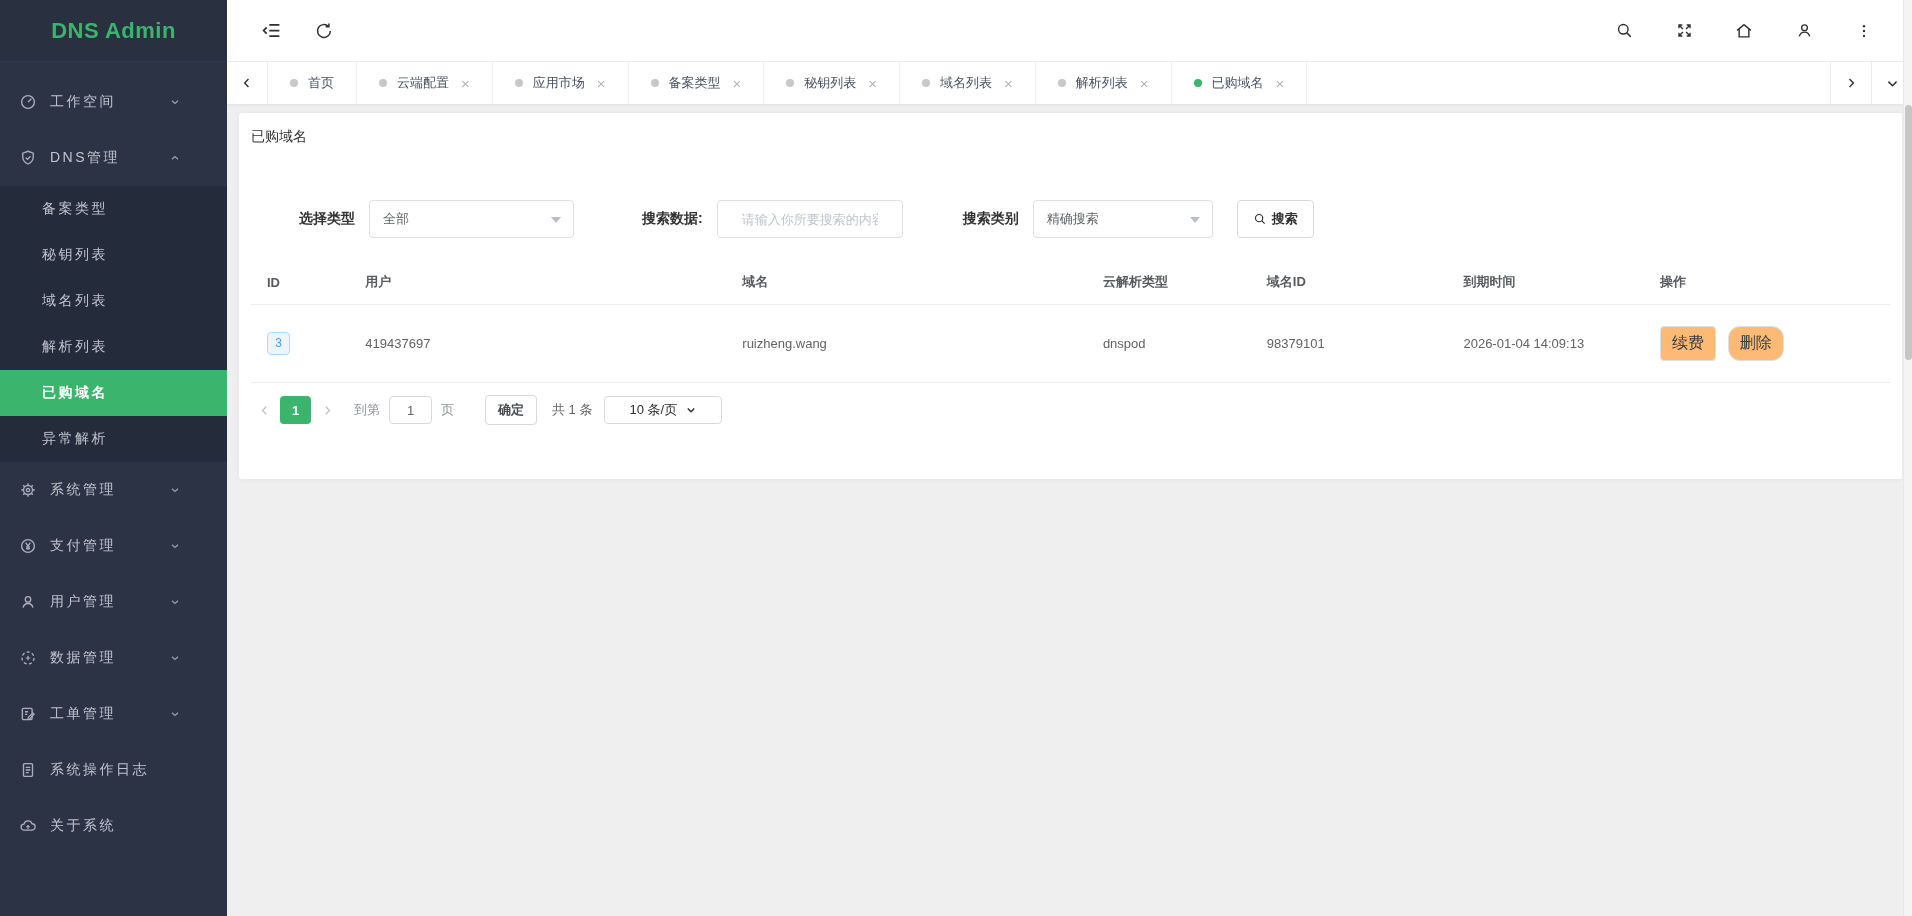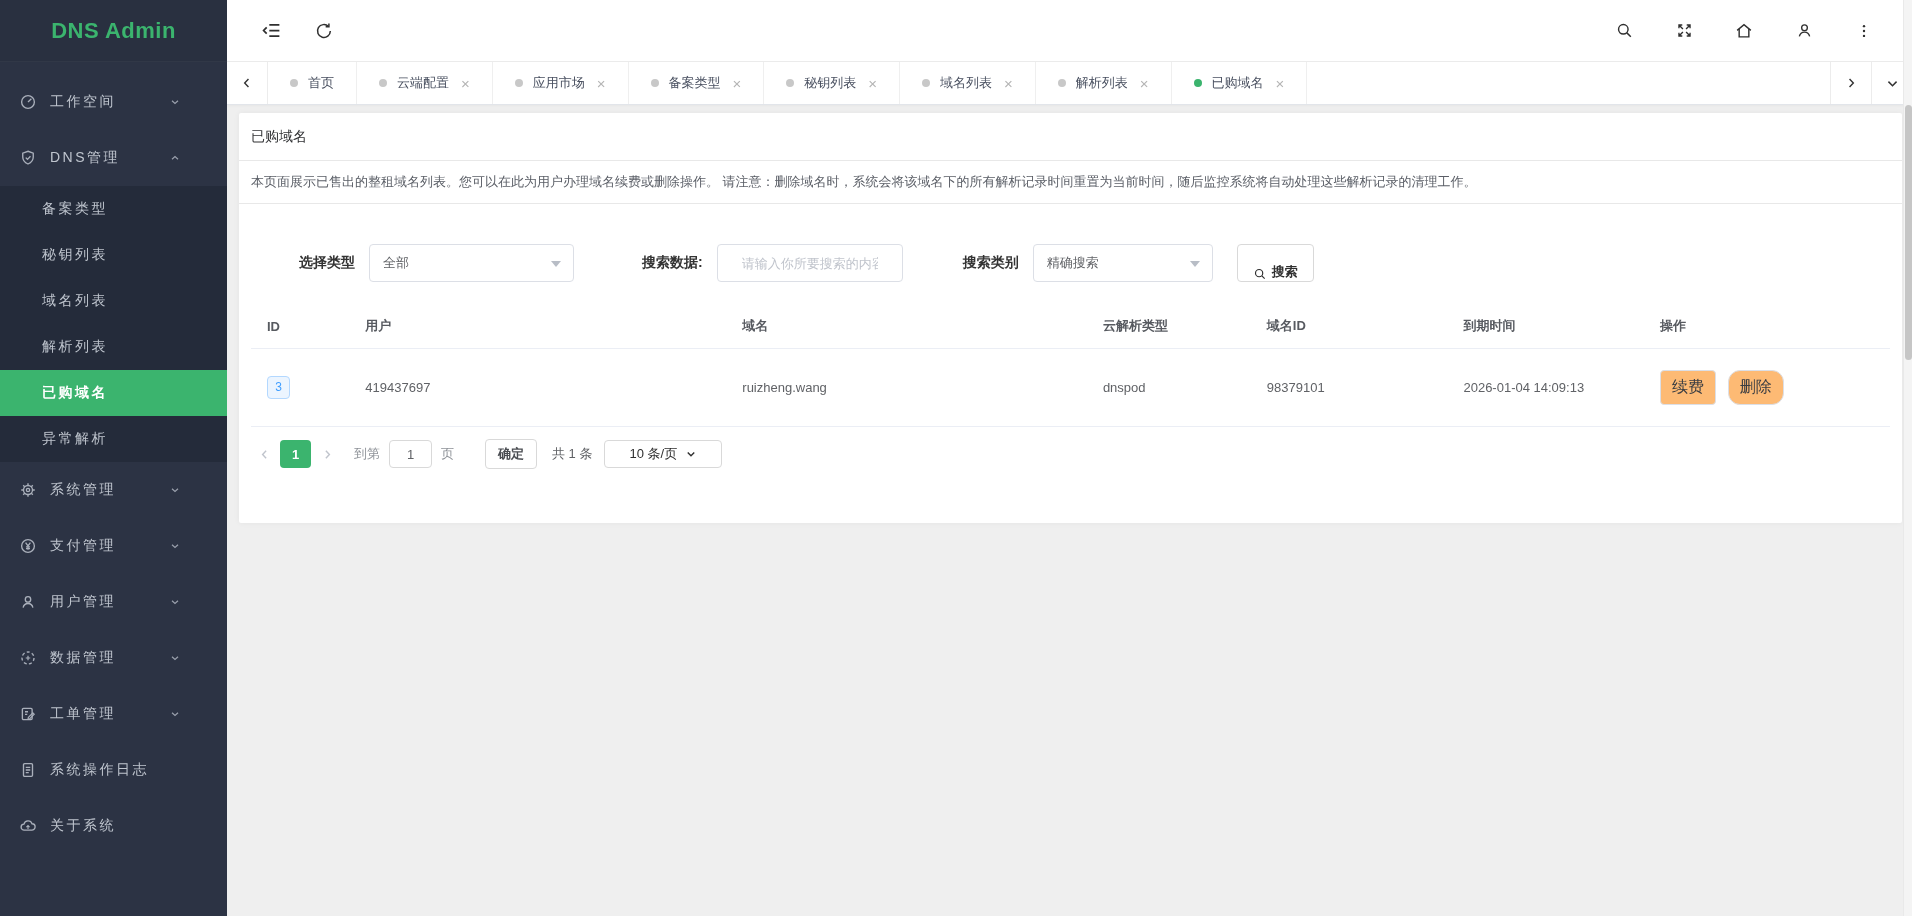--- a/index.html
+++ b/index.html
@@ -93,21 +93,21 @@
     border-top: 6px solid #b8bdc6;
   }
   .tinput {
     width: 186px; height: 38px; border: 1px solid #dcdfe6; border-radius: 4px;
     padding: 0 24px; font-size: 13px; color: #606266; outline: none;
     font-family: "Liberation Sans", sans-serif;
   }
   .tinput::placeholder { color: #c0c4cc; }
   .search-btn {
     margin-left: 24px; height: 38px; padding: 0 15px; background: #fff;
-    border: 1px solid #d9d9d9; border-radius: 4px; display: flex; align-items: flex-end;
+    border: 1px solid #d9d9d9; border-radius: 4px; display: flex; align-items: center;
     gap: 5px; font-size: 13px; font-weight: bold; color: #2f2f2f; cursor: pointer;
   }
 
   table { width: calc(100% - 24px); margin: 26px 12px 0; border-collapse: collapse; table-layout: fixed; }
   th {
     text-align: left; font-size: 13px; color: #575a60; font-weight: bold;
     padding: 9px 16px 13px; border-bottom: 1px solid #ebeef5; white-space: nowrap;
   }
   td { font-size: 13px; color: #606266; padding: 21px 16px; border-bottom: 1px solid #ebeef5; }
   .c-id { width: 6%; } .c-user { width: 23%; } .c-domain { width: 22%; }
@@ -424,21 +424,20 @@
     <div class="tbtn bl">
       <svg width="15" height="15" viewBox="0 0 24 24" fill="none" stroke="currentColor" stroke-width="2.4">
           <polyline points="5.5,9 12,15.5 18.5,9"></polyline>
         </svg>
     </div>
   </div>
 
   <div class="content">
     <section class="card">
       <div class="card-title">已购域名</div>
-      <div class="desc">本页面展示已售出的整租域名列表。您可以在此为用户办理域名续费或删除操作。 请注意：删除域名时，系统会将该域名下的所有解析记录时间重置为当前时间，随后监控系统将自动处理这些解析记录的清理工作。</div>
 
       <div class="filters">
         <div class="fgroup">
           <span class="flabel">选择类型</span>
           <div class="selectbox">
             <span>全部</span>
             <span class="caret"></span>
           </div>
         </div>
         <div class="fgroup g2">

